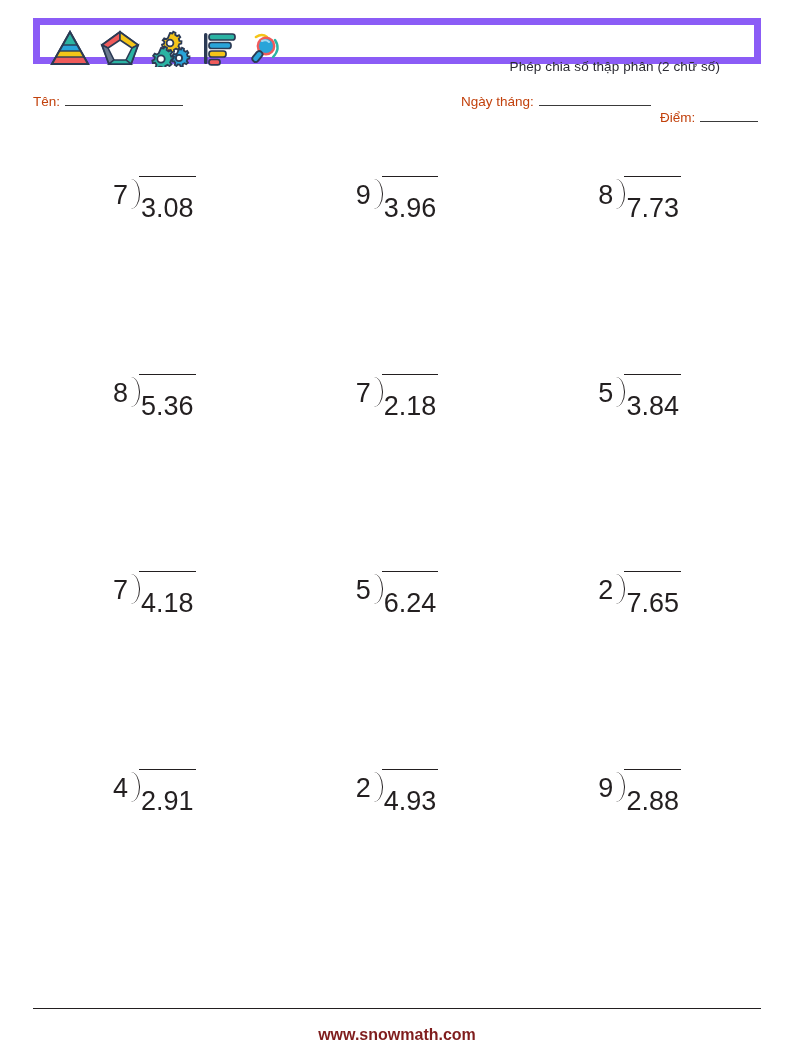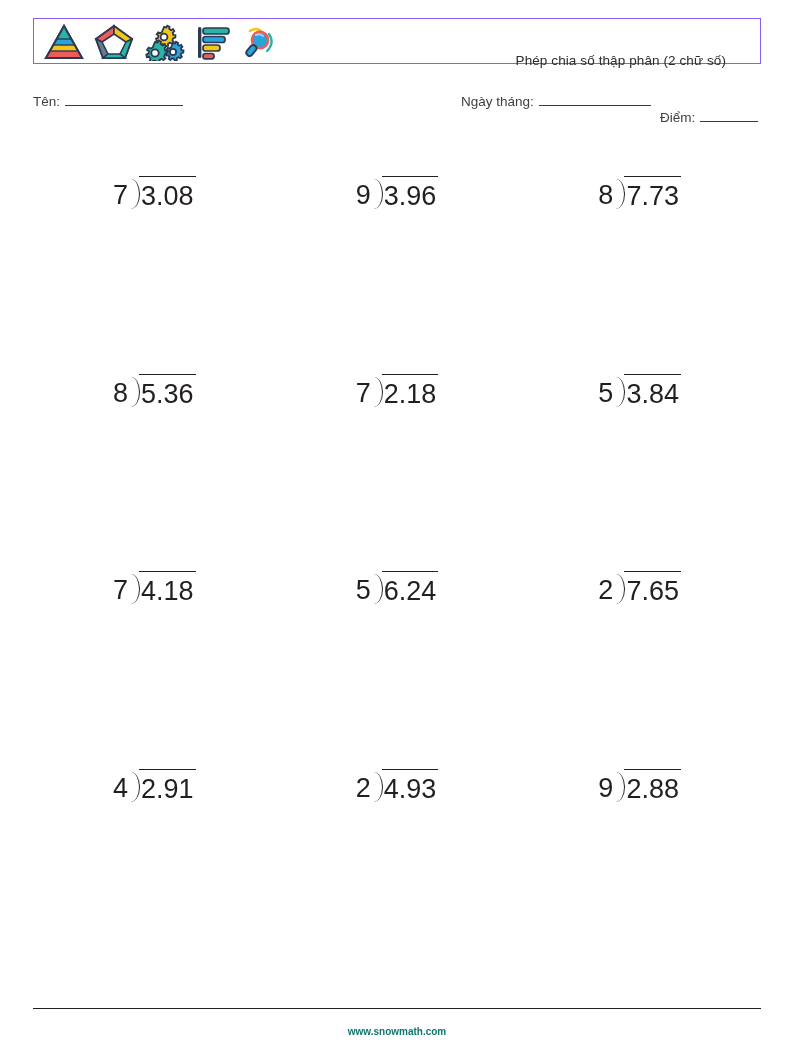--- a/index.html
+++ b/index.html
@@ -23,21 +23,21 @@
     height: 1053px;
   }
 
   
   .header-box {
     position: absolute;
     left: 33px;
     top: 18px;
     width: 728px;
     height: 46px;
-    border: 1px solid #8b5cf6;
+    border: 7px solid #8b5cf6;
     box-sizing: border-box;
   }
   .icon-strip {
     position: absolute;
     left: 8px;
     top: 3px;
     display: flex;
     align-items: center;
     gap: 6px;
     height: 40px;
@@ -55,21 +55,21 @@
   }
 
   
   .info-row {
     position: absolute;
     left: 33px;
     top: 93px;
     width: 728px;
     height: 22px;
     font-size: 13.5px;
-    color: #404040;
+    color: #c2410c;
   }
   .field {
     position: absolute;
     white-space: nowrap;
     display: flex;
     align-items: baseline;
     gap: 5px;
   }
   .field-name  { left: 0px; top: 0px; }
   .field-date  { left: 428px; top: 0px; }
@@ -127,21 +127,21 @@
     left: 1px;
     top: 3px;
     width: 9px;
     height: 30px;
     border-right: 1.6px solid #231f20;
     border-top-right-radius: 11px 18px;
     border-bottom-right-radius: 11px 18px;
   }
   .dividend {
     display: inline-block;
-    padding-top: 6px;
+    padding-top: 18px;
     padding-left: 2px;
     padding-right: 2px;
     border-top: 1.6px solid #231f20;
     margin-left: -1px;
   }
 
   
   .footer-rule {
     position: absolute;
     left: 33px;
@@ -149,23 +149,23 @@
     width: 728px;
     height: 0;
     border-top: 1px solid #231f20;
   }
   .footer-text {
     position: absolute;
     left: 0;
     top: 1026px;
     width: 794px;
     text-align: center;
-    font-size: 10px;
+    font-size: 16px;
     font-weight: bold;
-    color: #0f766e;
+    color: #7f1d1d;
   }
 </style>
 </head>
 <body>
 
 <div class="page">
 
   <div class="header-box">
     <div class="icon-strip">
 

